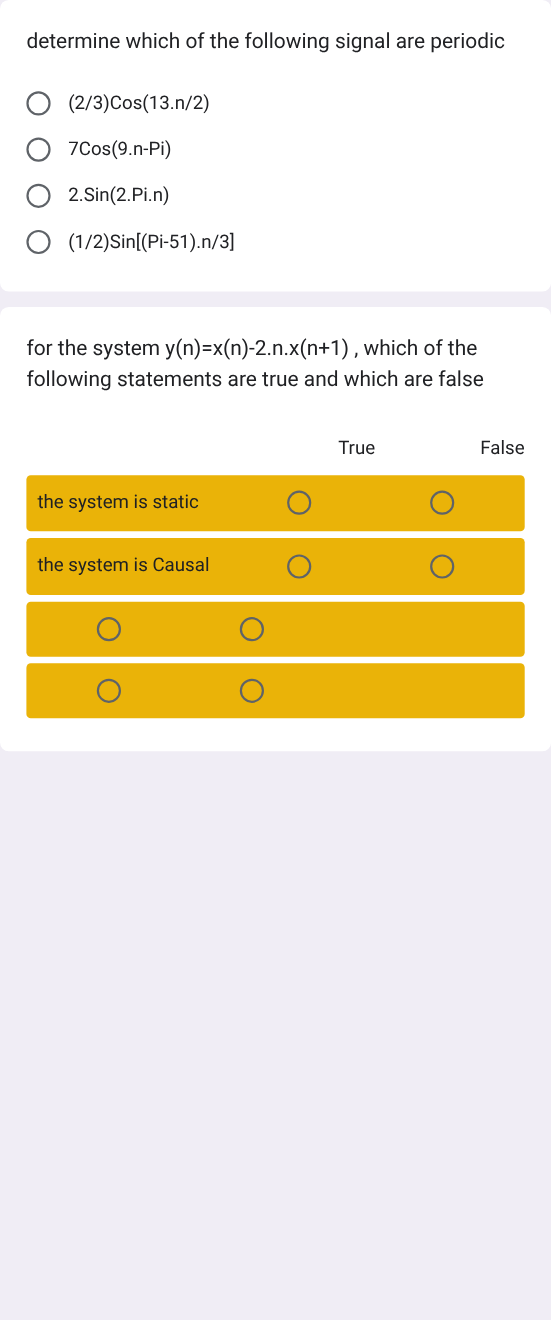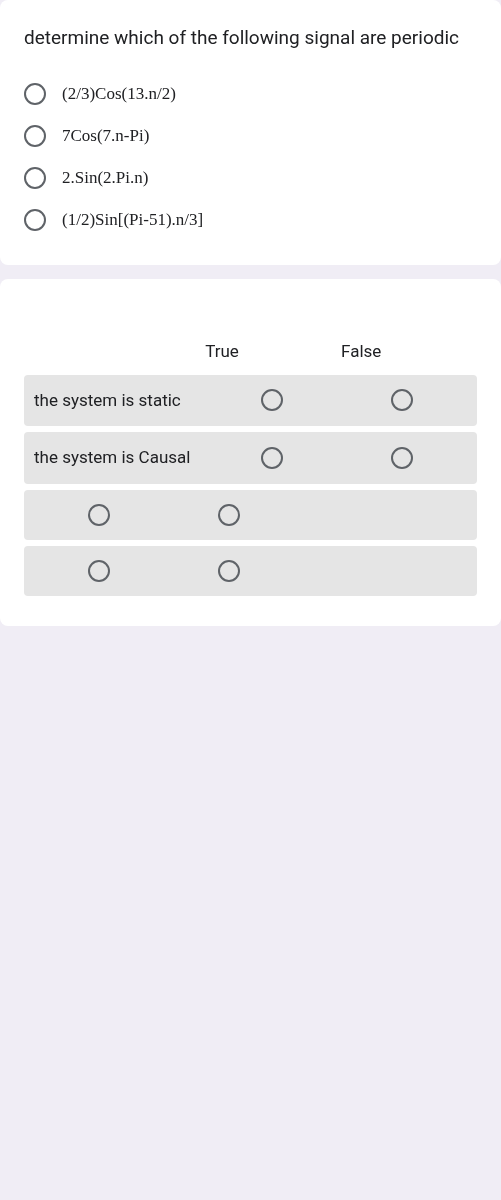--- a/index.html
+++ b/index.html
@@ -35,42 +35,41 @@
       width: 22px;
       height: 22px;
       border: 2.5px solid #5f6368;
       border-radius: 50%;
       flex-shrink: 0;
       margin-right: 16px;
     }
     .option-label {
       font-size: 17px;
       color: #202124;
-      font-family: Liberation Serif, serif;
     }
     .grid-container {
       margin-top: 24px;
     }
     .grid-header {
       display: flex;
       padding: 14px 0;
     }
     .grid-header-label {
       width: 40%;
     }
     .grid-header-col {
       width: 30%;
-      text-align: left;
+      text-align: right;
       font-size: 17px;
       color: #202124;
     }
     .grid-row {
       display: flex;
       align-items: center;
-      background: #e5e5e5;
+      background: #eab308;
       margin-bottom: 6px;
       padding: 14px 10px;
       border-radius: 4px;
     }
     .grid-row-label {
       width: 40%;
       font-size: 17px;
       color: #202124;
       line-height: 1.4;
     }
@@ -92,33 +91,34 @@
 <body>
 
 <div class="card">
   <div class="question-text">determine which of the following signal are periodic</div>
   <div class="option-row">
     <div class="radio-circle"></div>
     <div class="option-label">(2/3)Cos(13.n/2)</div>
   </div>
   <div class="option-row">
     <div class="radio-circle"></div>
-    <div class="option-label">7Cos(7.n-Pi)</div>
+    <div class="option-label">7Cos(9.n-Pi)</div>
   </div>
   <div class="option-row">
     <div class="radio-circle"></div>
     <div class="option-label">2.Sin(2.Pi.n)</div>
   </div>
   <div class="option-row">
     <div class="radio-circle"></div>
     <div class="option-label">(1/2)Sin[(Pi-51).n/3]</div>
   </div>
 </div>
 
 <div class="card">
+  <div class="question-text">for the system y(n)=x(n)-2.n.x(n+1) , which of the following statements are true and which are false</div>
   <div class="grid-container">
     <div class="grid-header">
       <div class="grid-header-label"></div>
       <div class="grid-header-col">True</div>
       <div class="grid-header-col">False</div>
     </div>
     <div class="grid-row">
       <div class="grid-row-label">the system is static</div>
       <div class="grid-row-col">
           <div class="grid-radio"></div>

